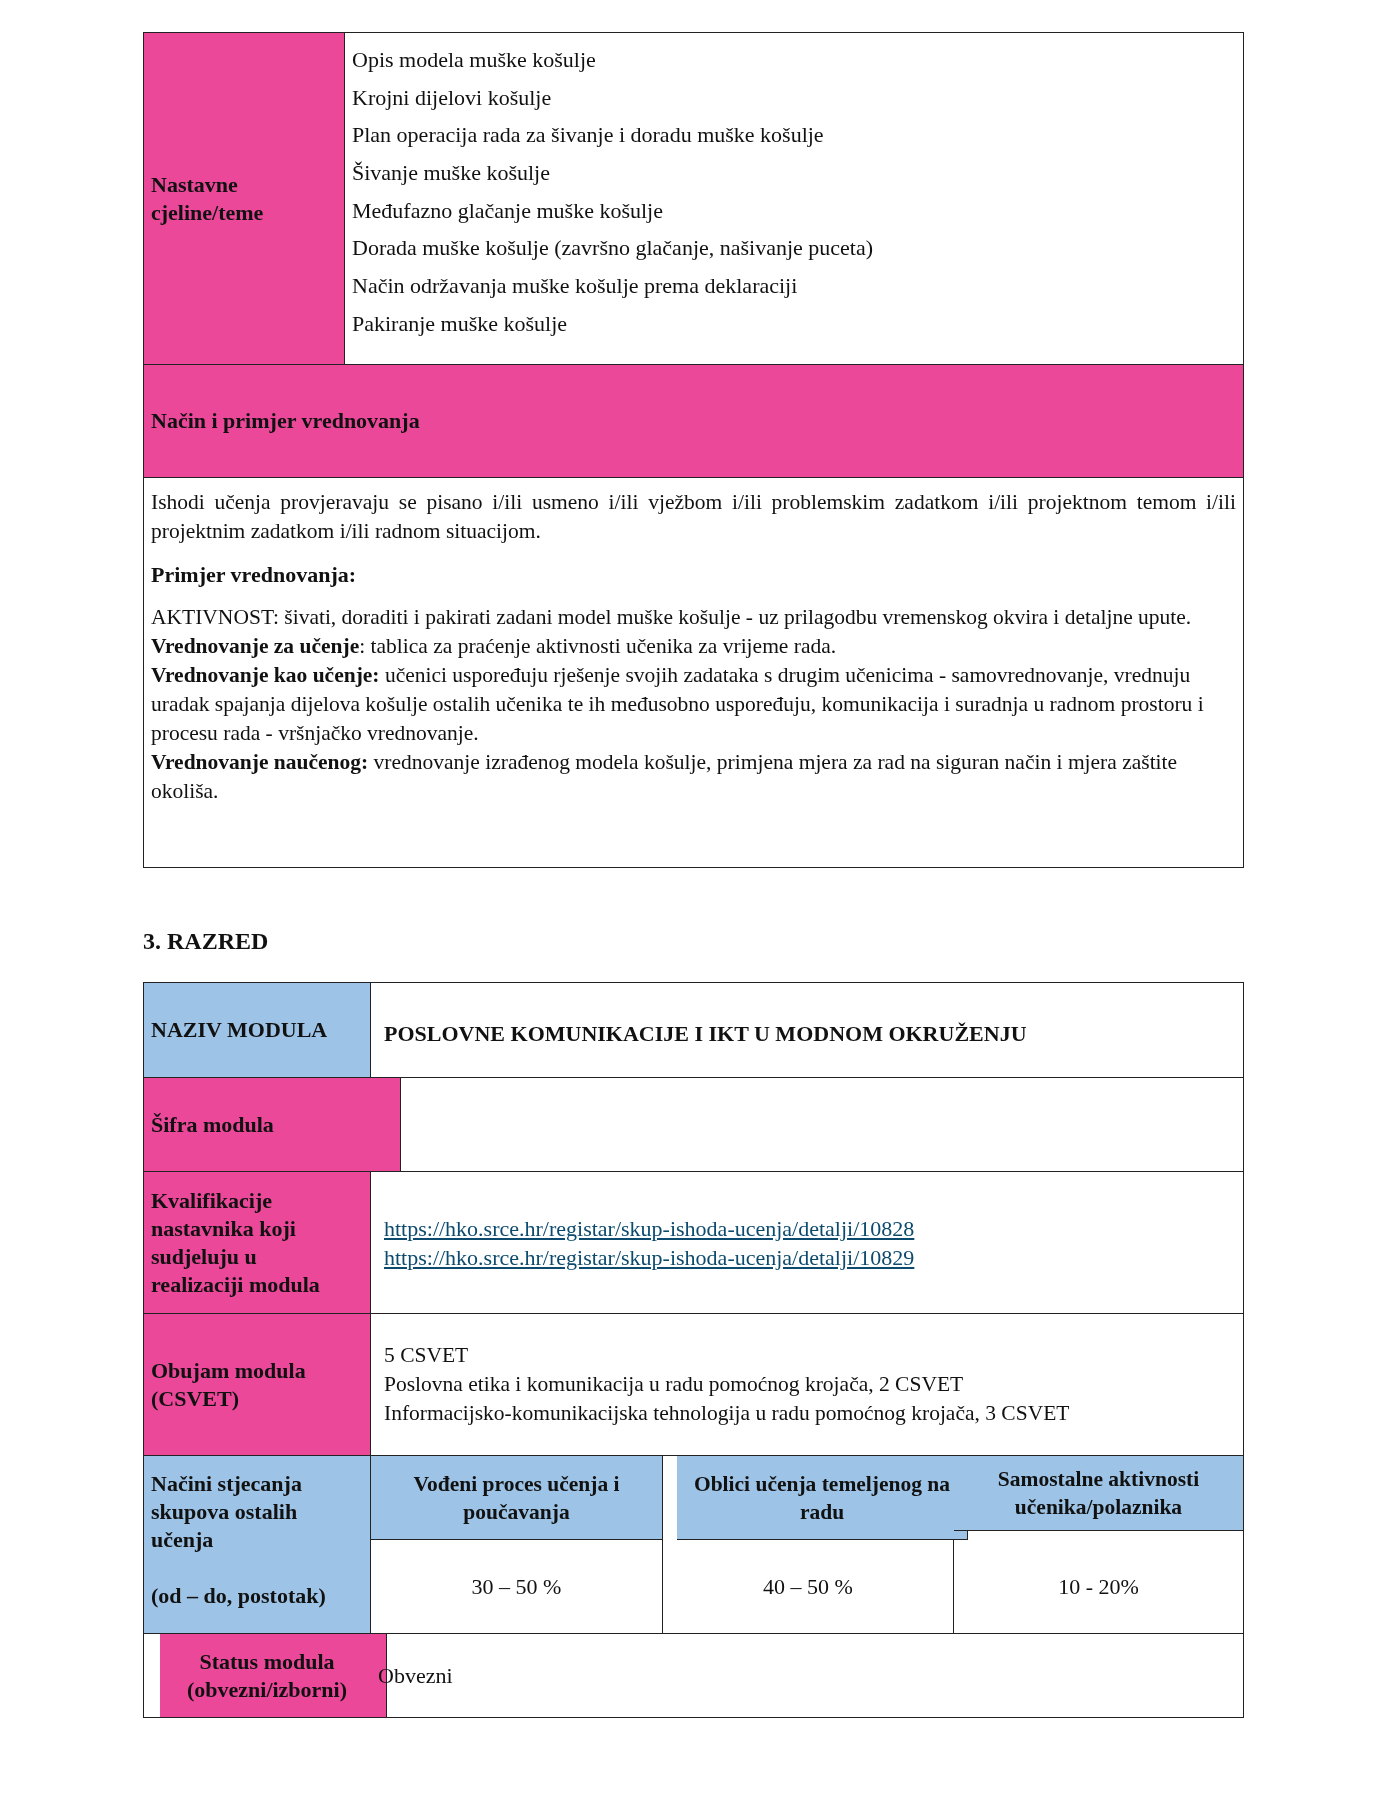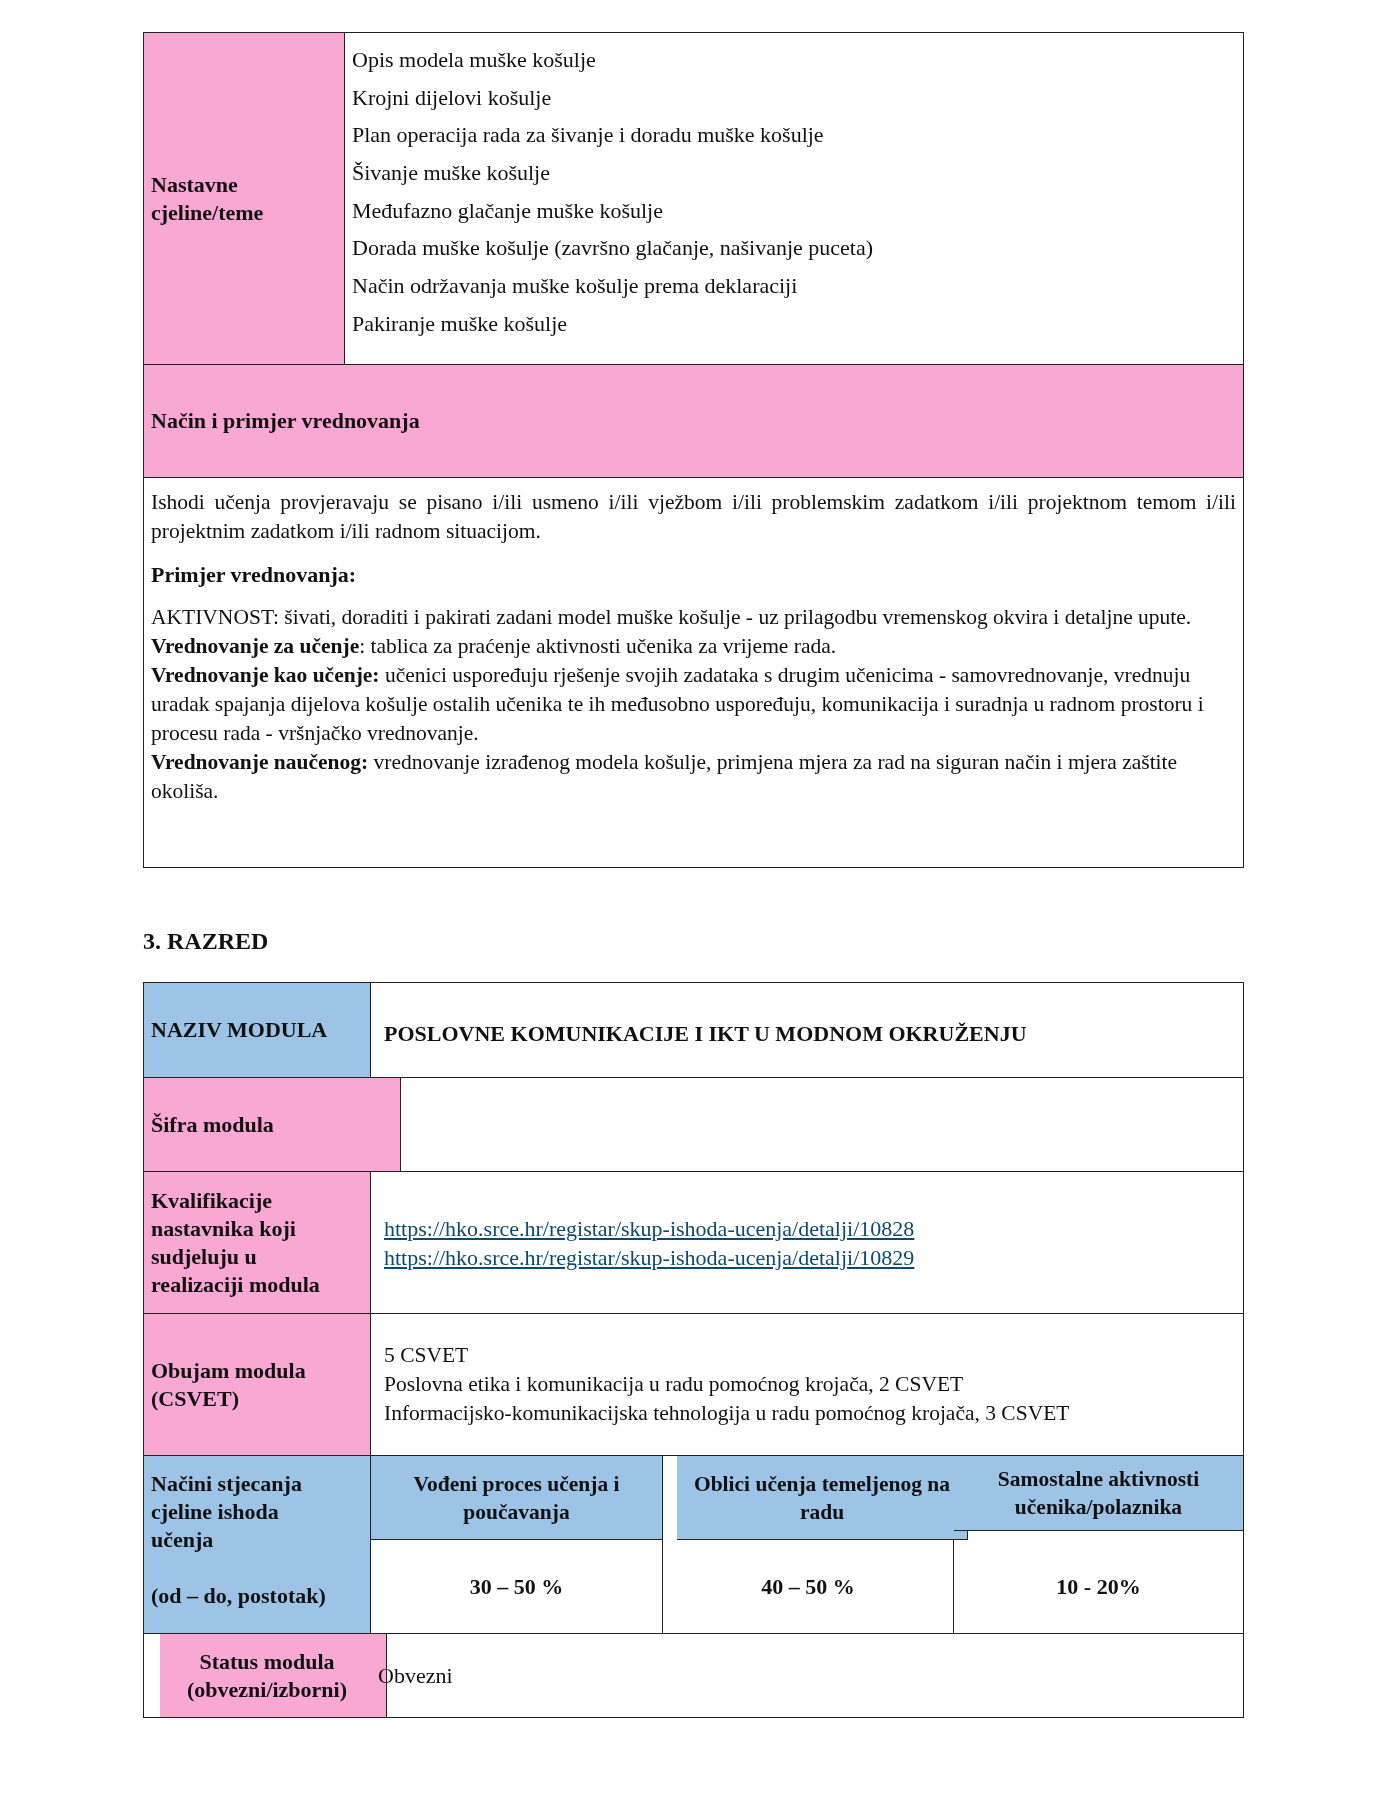--- a/index.html
+++ b/index.html
@@ -3,34 +3,34 @@
 <meta charset="utf-8">
 <style>
   html, body { margin: 0; padding: 0; background: #ffffff; }
   body {
     width: 1386px; height: 1797px; position: relative; overflow: hidden;
     font-family: "Liberation Serif", "DejaVu Serif", serif;
     color: #111111;
   }
   .tbl { position: absolute; left: 143px; width: 1101px; border: 1.5px solid #222; box-sizing: border-box; }
   .cell { position: absolute; box-sizing: border-box; }
-  .light { background: #f9a8d4; }
+  .light { background: #ec4899; }
   .dark { background: #9dc3e6; }
   .b { font-weight: bold; }
   .lbl { font-size: 22px; line-height: 28px; font-weight: bold; padding-left: 7px; }
   .txt { font-size: 22px; }
   .line-r { border-right: 1.5px solid #222; }
   .line-b { border-bottom: 1.5px solid #222; }
   .vc { display: flex; align-items: center; }
   .topic { height: 37.7px; line-height: 37.7px; white-space: nowrap; }
   .para { font-size: 21.5px; line-height: 29px; }
   .justify { text-align: justify; }
   a.link { color: #0c4a6e; text-decoration: underline; }
   .sub-h { font-size: 21.5px; line-height: 28px; font-weight: bold; text-align: center; justify-content: center; }
-  .sub-v { font-size: 22px; text-align: center; justify-content: center; font-weight: bold; }
+  .sub-v { font-size: 22px; text-align: center; justify-content: center; }
 </style>
 </head>
 <body>
 
 <div class="tbl" style="top:32px; height:836px;">
 
   <div class="cell light line-r line-b vc" style="left:0; top:0; width:201px; height:332px;">
     <div class="lbl" style="width:170px;">Nastavne cjeline/teme</div>
   </div>
   <div class="cell line-b" style="left:201px; top:0; width:898px; height:332px; padding:8px 0 0 7px;">
@@ -97,21 +97,21 @@
   </div>
   <div class="cell line-b vc" style="left:227px; top:331px; width:872px; height:142px; padding-left:13px;">
     <div style="font-size:21.5px; line-height:29px; width:720px;">
       <div>5 CSVET</div>
       <div>Poslovna etika i komunikacija u radu pomoćnog krojača, 2 CSVET</div>
       <div>Informacijsko-komunikacijska tehnologija u radu pomoćnog krojača, 3 CSVET</div>
     </div>
   </div>
 
   <div class="cell dark line-r line-b" style="left:0; top:473px; width:227px; height:178px; padding-top:14px;">
-    <div class="lbl" style="width:180px;">Načini stjecanja cjeline ishoda učenja</div>
+    <div class="lbl" style="width:180px;">Načini stjecanja skupova ostalih učenja</div>
     <div class="lbl" style="margin-top:28px;">(od – do, postotak)</div>
   </div>
 
   <div class="cell dark line-r line-b vc sub-h" style="left:227px; top:473px; width:292px; height:84px; padding:0 10px;">
     <span>Vođeni proces učenja i poučavanja</span>
   </div>
   <div class="cell dark line-r line-b vc sub-h" style="left:533px; top:473px; width:291px; height:84px; padding:0 10px;">
     <span>Oblici učenja temeljenog na radu</span>
   </div>
   <div class="cell dark line-b vc sub-h" style="left:810px; top:473px; width:289px; height:75px; padding:0 10px;">

